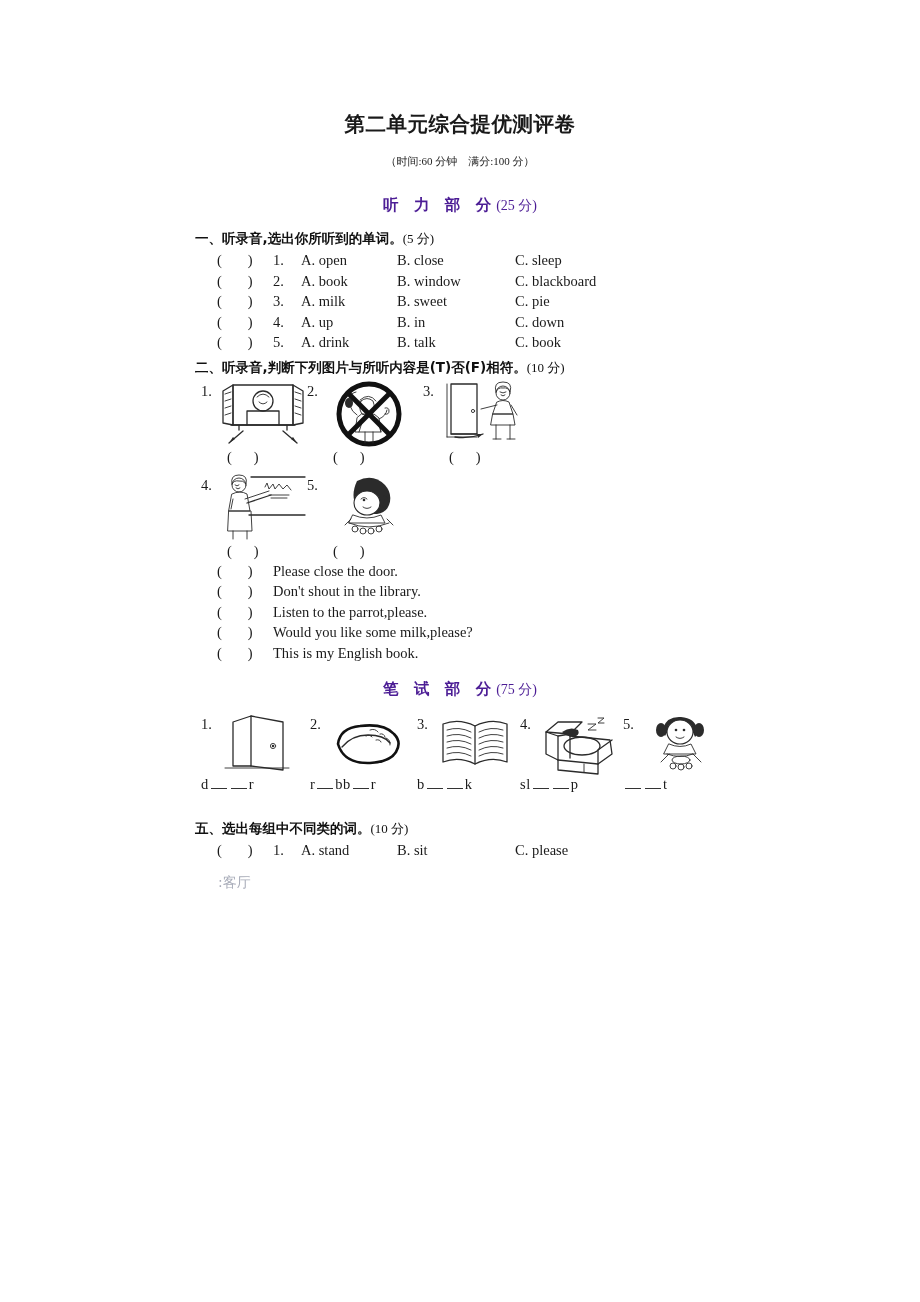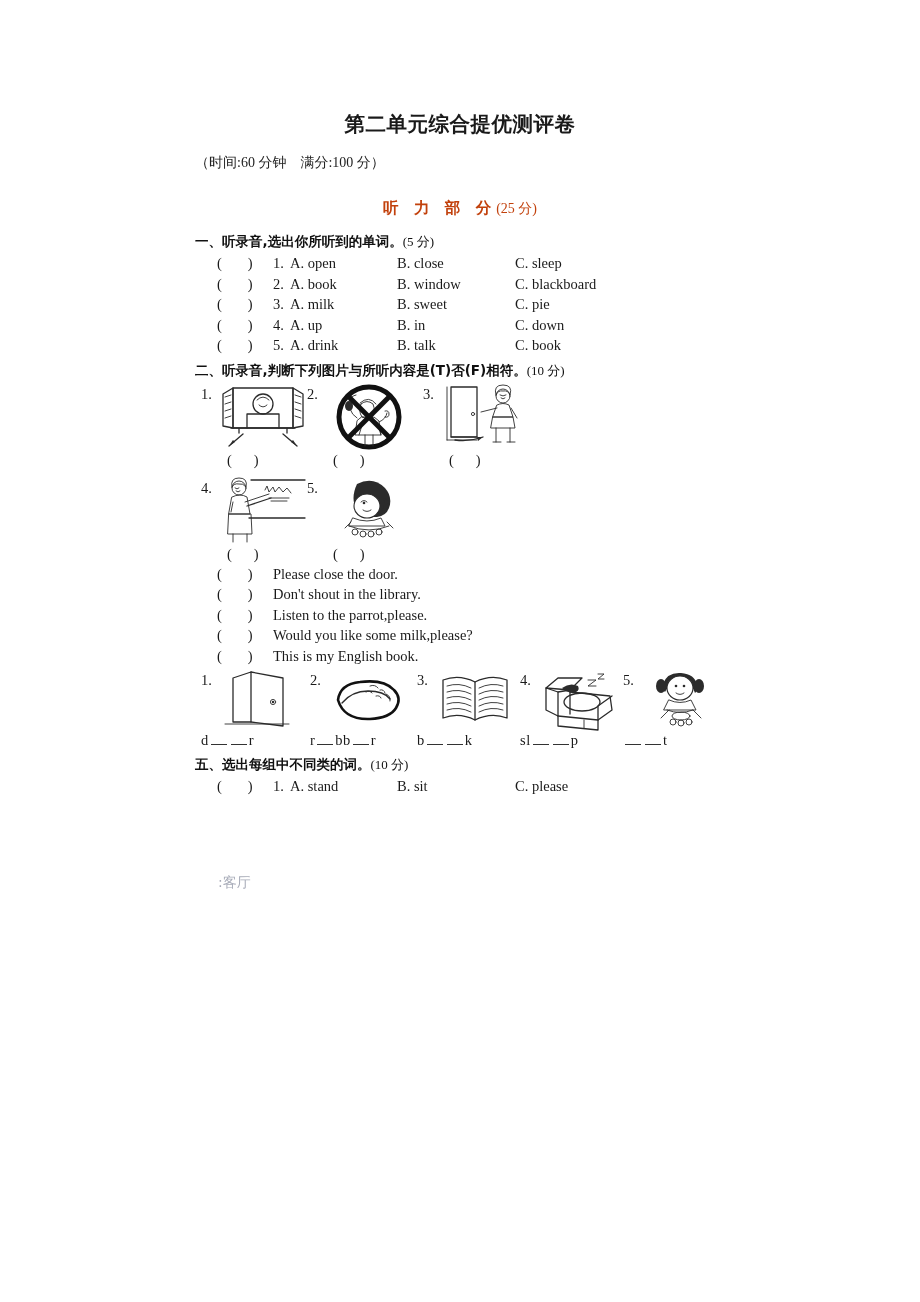--- a/index.html
+++ b/index.html
@@ -33,31 +33,32 @@
   .paper-title {
     text-align: center;
     font-family: "DejaVu Sans", "Liberation Sans", sans-serif;
     font-weight: bold;
     font-size: 20.5px;
     letter-spacing: 0.5px;
     color: #1a1a1a;
     margin: 0 0 16px 0;
   }
   .paper-sub {
-    font-size: 14px;
+    text-align: center;
+    font-size: 11px;
     margin: 0 0 26px 0;
     color: #222;
   }
   .part-head {
     text-align: center;
     font-family: "DejaVu Sans", "Liberation Sans", sans-serif;
     font-weight: bold;
     font-size: 15.5px;
     margin: 0 0 14px 0;
-    color: #c2410c;
+    color: #4c1d95;
   }
   .part-head .cn { letter-spacing: 5px; }
   .part-head .score {
     font-family: "Liberation Serif", serif;
     font-weight: normal;
     letter-spacing: 0;
     font-size: 14px;
   }
 
   .sec-head {
@@ -82,21 +83,21 @@
     font-size: 14.5px;
     white-space: nowrap;
   }
   .paren {
     position: absolute;
     left: 22px;
     letter-spacing: 0;
   }
   .paren .gap { display: inline-block; width: 26px; }
   .qnum { position: absolute; left: 78px; }
-  .optA { position: absolute; left: 95px; }
+  .optA { position: absolute; left: 106px; }
   .optB { position: absolute; left: 202px; }
   .optC { position: absolute; left: 320px; }
 
   
   .pic-row {
     position: relative;
     height: 92px;
     margin-top: 2px;
   }
   .pic-cell { position: absolute; top: 0; width: 106px; }
@@ -363,20 +364,23 @@
       <div class="sent-row">
         <span class="paren">(<span class="gap"></span>)</span>
         <span class="stext">Would you like some milk,please?</span>
       </div>
       <div class="sent-row">
         <span class="paren">(<span class="gap"></span>)</span>
         <span class="stext">This is my English book.</span>
       </div>
     </div>
 
+    <div class="part-head" style="margin-top:14px;">
+      <span class="cn">笔 试 部 分</span><span class="score">(75 分)</span>
+    </div>
 
     <div class="word-row">
 
       <div class="word-cell" style="left:6px;">
         <span class="idx">1.</span>
         <div class="word-pic">
           <svg width="84" height="60" viewBox="0 0 84 60">
             <path class="ln" d="M16 8 L16 52 L34 52 L34 2 Z"></path>
             <path class="ln" d="M34 2 L66 8 L66 56 L34 52"></path>
             <circle class="ln-t" cx="56" cy="32" r="2.6"></circle>
@@ -459,21 +463,21 @@
             <circle class="ln-t" cx="42" cy="53" r="3"></circle>
             <circle class="ln-t" cx="50" cy="52" r="3"></circle>
           </svg>
         </div>
         <div class="word-blank">
           <u></u><u></u><span>t</span>
         </div>
       </div>
     </div>
 
-    <div class="sec-head" style="margin-top:0;">
+    <div class="sec-head" style="margin-top:20px;">
       <span>五、选出每组中不同类的词。</span><span class="score">(10 分)</span>
     </div>
     <div class="choices">
       <div class="choice-row">
         <span class="paren">(<span class="gap"></span>)</span>
         <span class="qnum">1.</span>
         <span class="optA">A.  stand</span>
         <span class="optB">B.  sit</span>
         <span class="optC">C.  please</span>
       </div>

